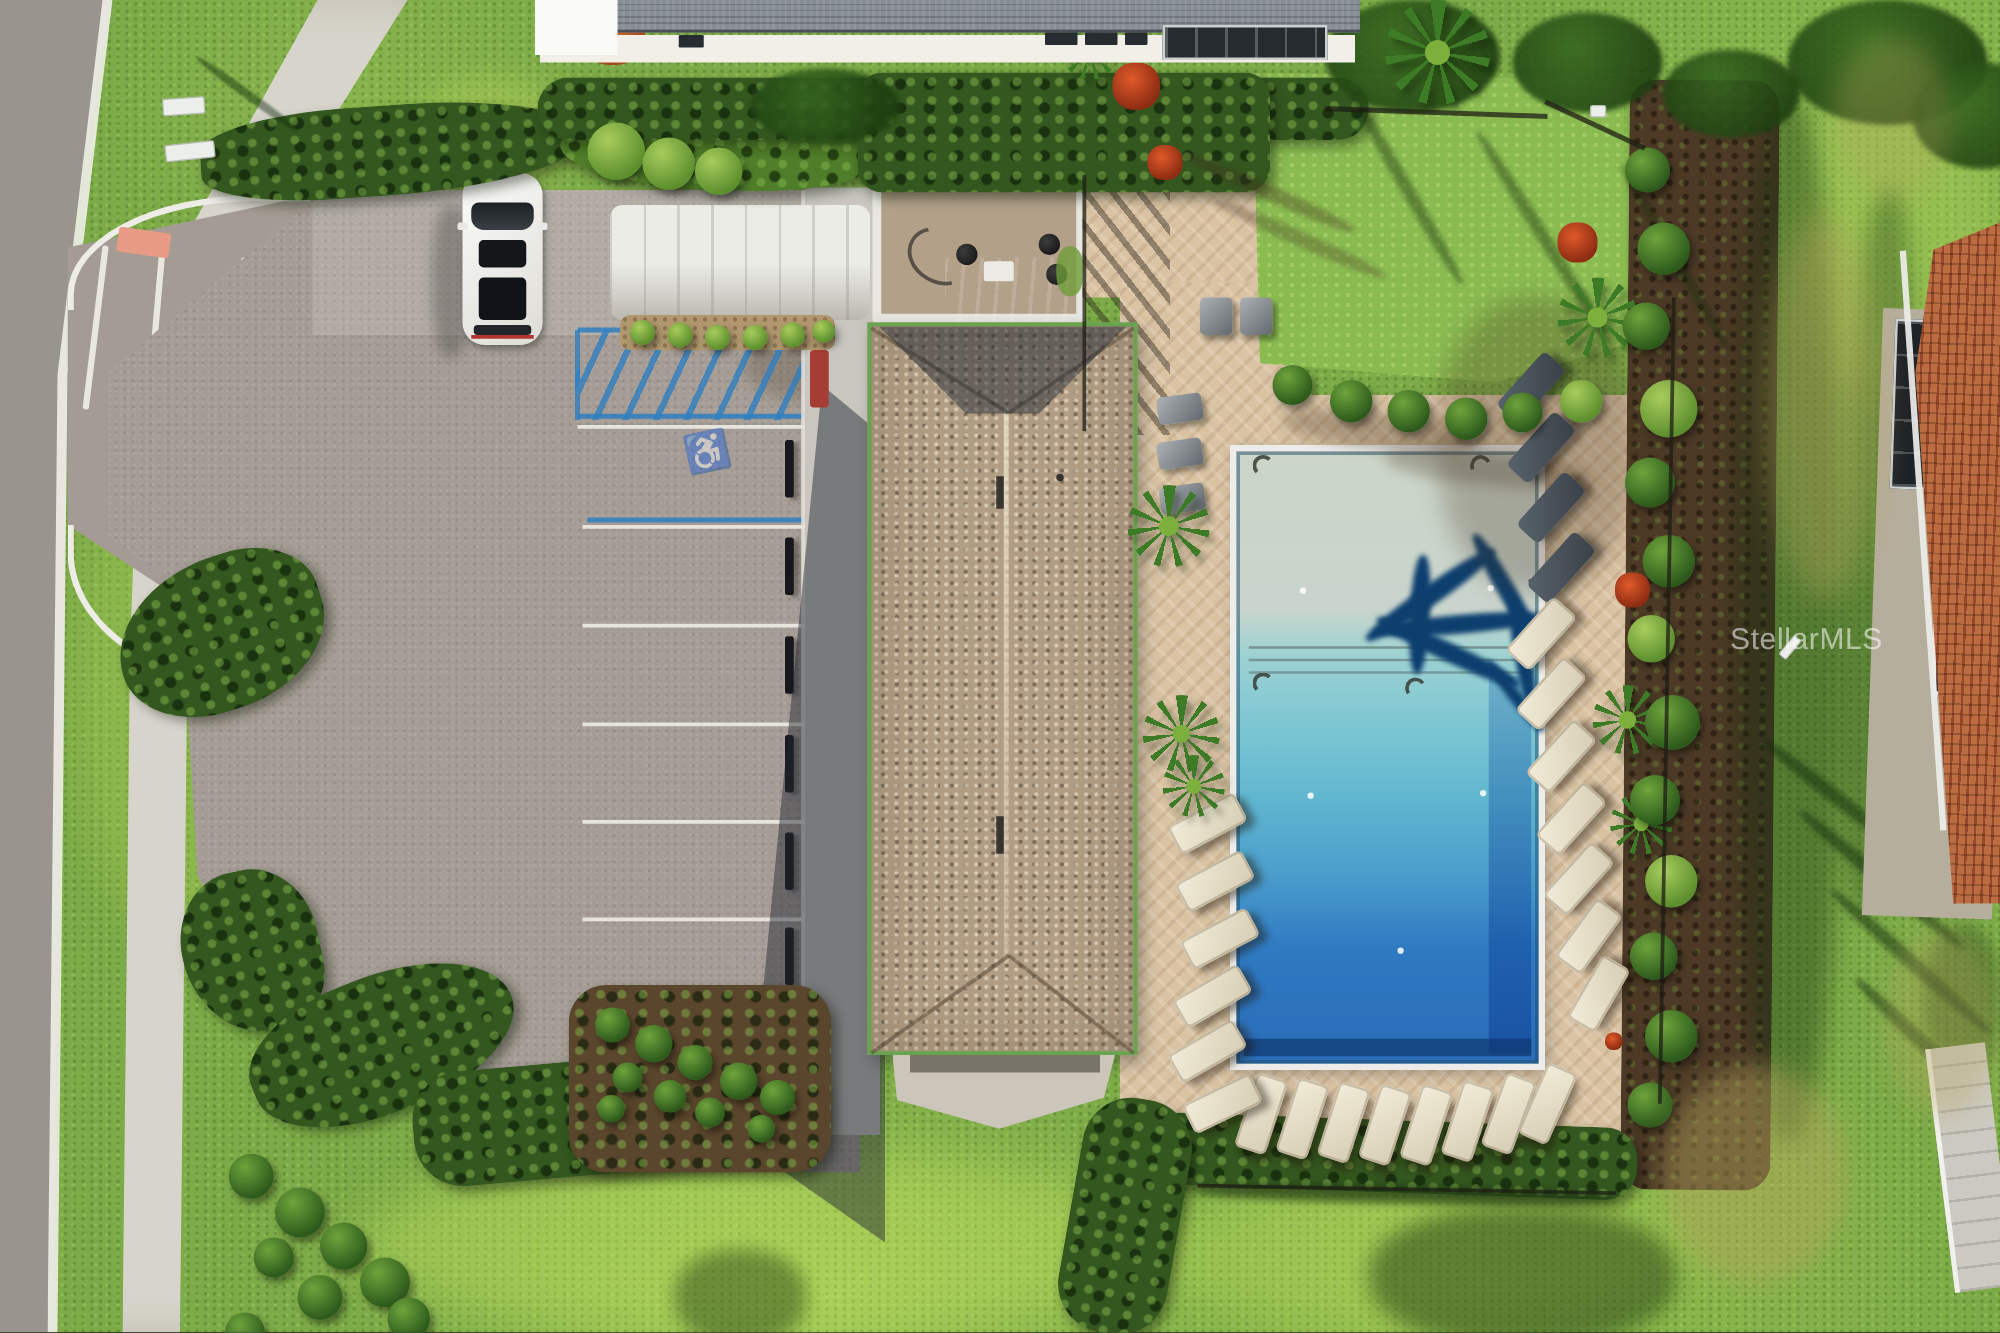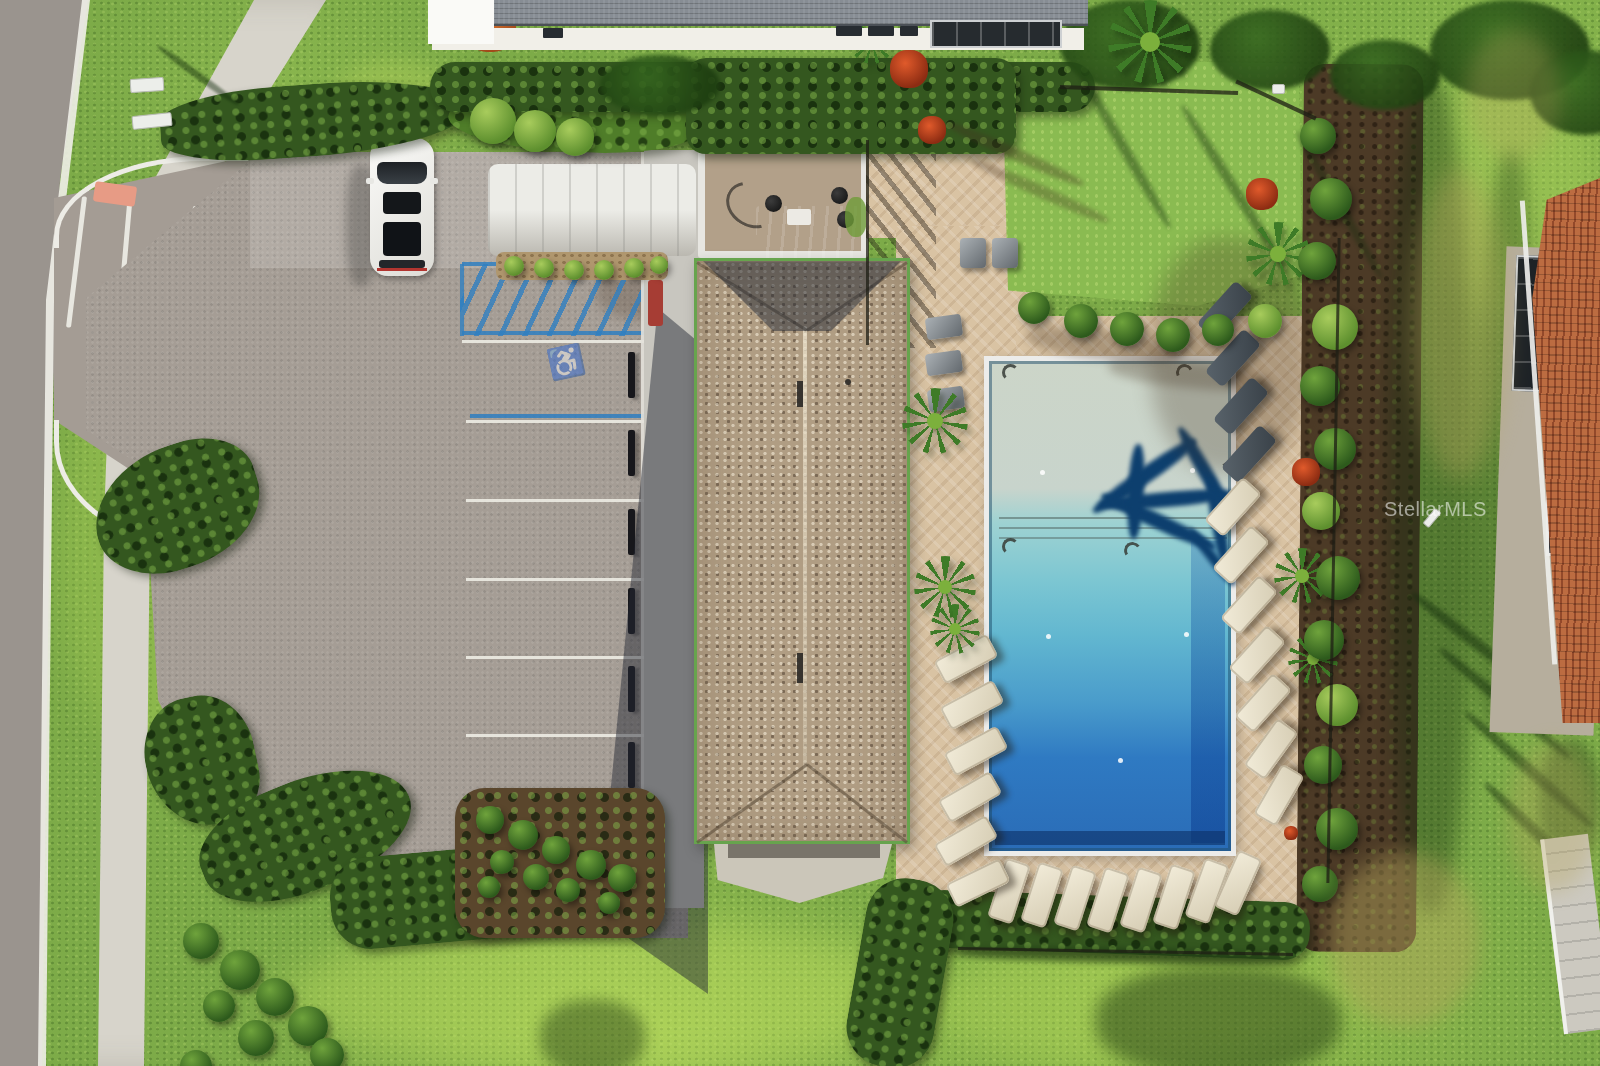--- a/index.html
+++ b/index.html
@@ -171,21 +171,21 @@
   .rh-window{left:1546px;top:490px;width:44px;height:66px;background:#2e3338;border:3px solid #e6e6e6;}
   .rh-window::after{content:"";position:absolute;left:0;top:26px;width:100%;height:3px;background:#e6e6e6;}
   .rh-roof{left:1528px;top:178px;width:72px;height:545px;
     background:repeating-linear-gradient(92deg,#bc6c41 0 5px,#93492a 5px 7px);
     clip-path:polygon(26% 4%,100% 0,100% 100%,48% 100%,6% 22%);}
   .rh-roof::after{content:"";position:absolute;inset:0;background:repeating-linear-gradient(2deg, rgba(0,0,0,.2) 0 1.5px, rgba(0,0,0,0) 1.5px 8px);}
   .rh-gutter{left:1536px;top:200px;width:5px;height:465px;background:#eeeeea;opacity:.92;transform:rotate(-4deg);}
   .br-roof{left:1552px;top:836px;width:48px;height:196px;background:#ccc9c0;border-left:4px solid #f0f0ec;transform:rotate(-7deg);
     background-image:repeating-linear-gradient(0deg, rgba(0,0,0,.12) 0 2px, rgba(0,0,0,0) 2px 18px);}
   
-  .watermark{left:1384px;top:498px;font-size:20px;letter-spacing:.5px;color:rgba(255,255,255,.55);white-space:nowrap;text-align:center;}
+  .watermark{left:1384px;top:498px;font-size:24px;letter-spacing:.5px;color:rgba(255,255,255,.55);white-space:nowrap;text-align:center;}
 </style>
 </head>
 <body>
 
 <div class="photo">
   <div class="grass-base"></div>
   <div>
       <div class="sp lawnpatch" style="left: 280px; top: 920px; width: 650px; height: 150px; background: rgba(192, 226, 96, 0.4); filter: blur(18px);"></div>
       <div class="sp lawnpatch" style="left: 930px; top: 940px; width: 420px; height: 130px; background: rgba(186, 222, 92, 0.35); filter: blur(18px);"></div>
       <div class="sp lawnpatch" style="left: 1430px; top: 60px; width: 170px; height: 260px; background: rgba(180, 215, 95, 0.35); filter: blur(16px);"></div>

